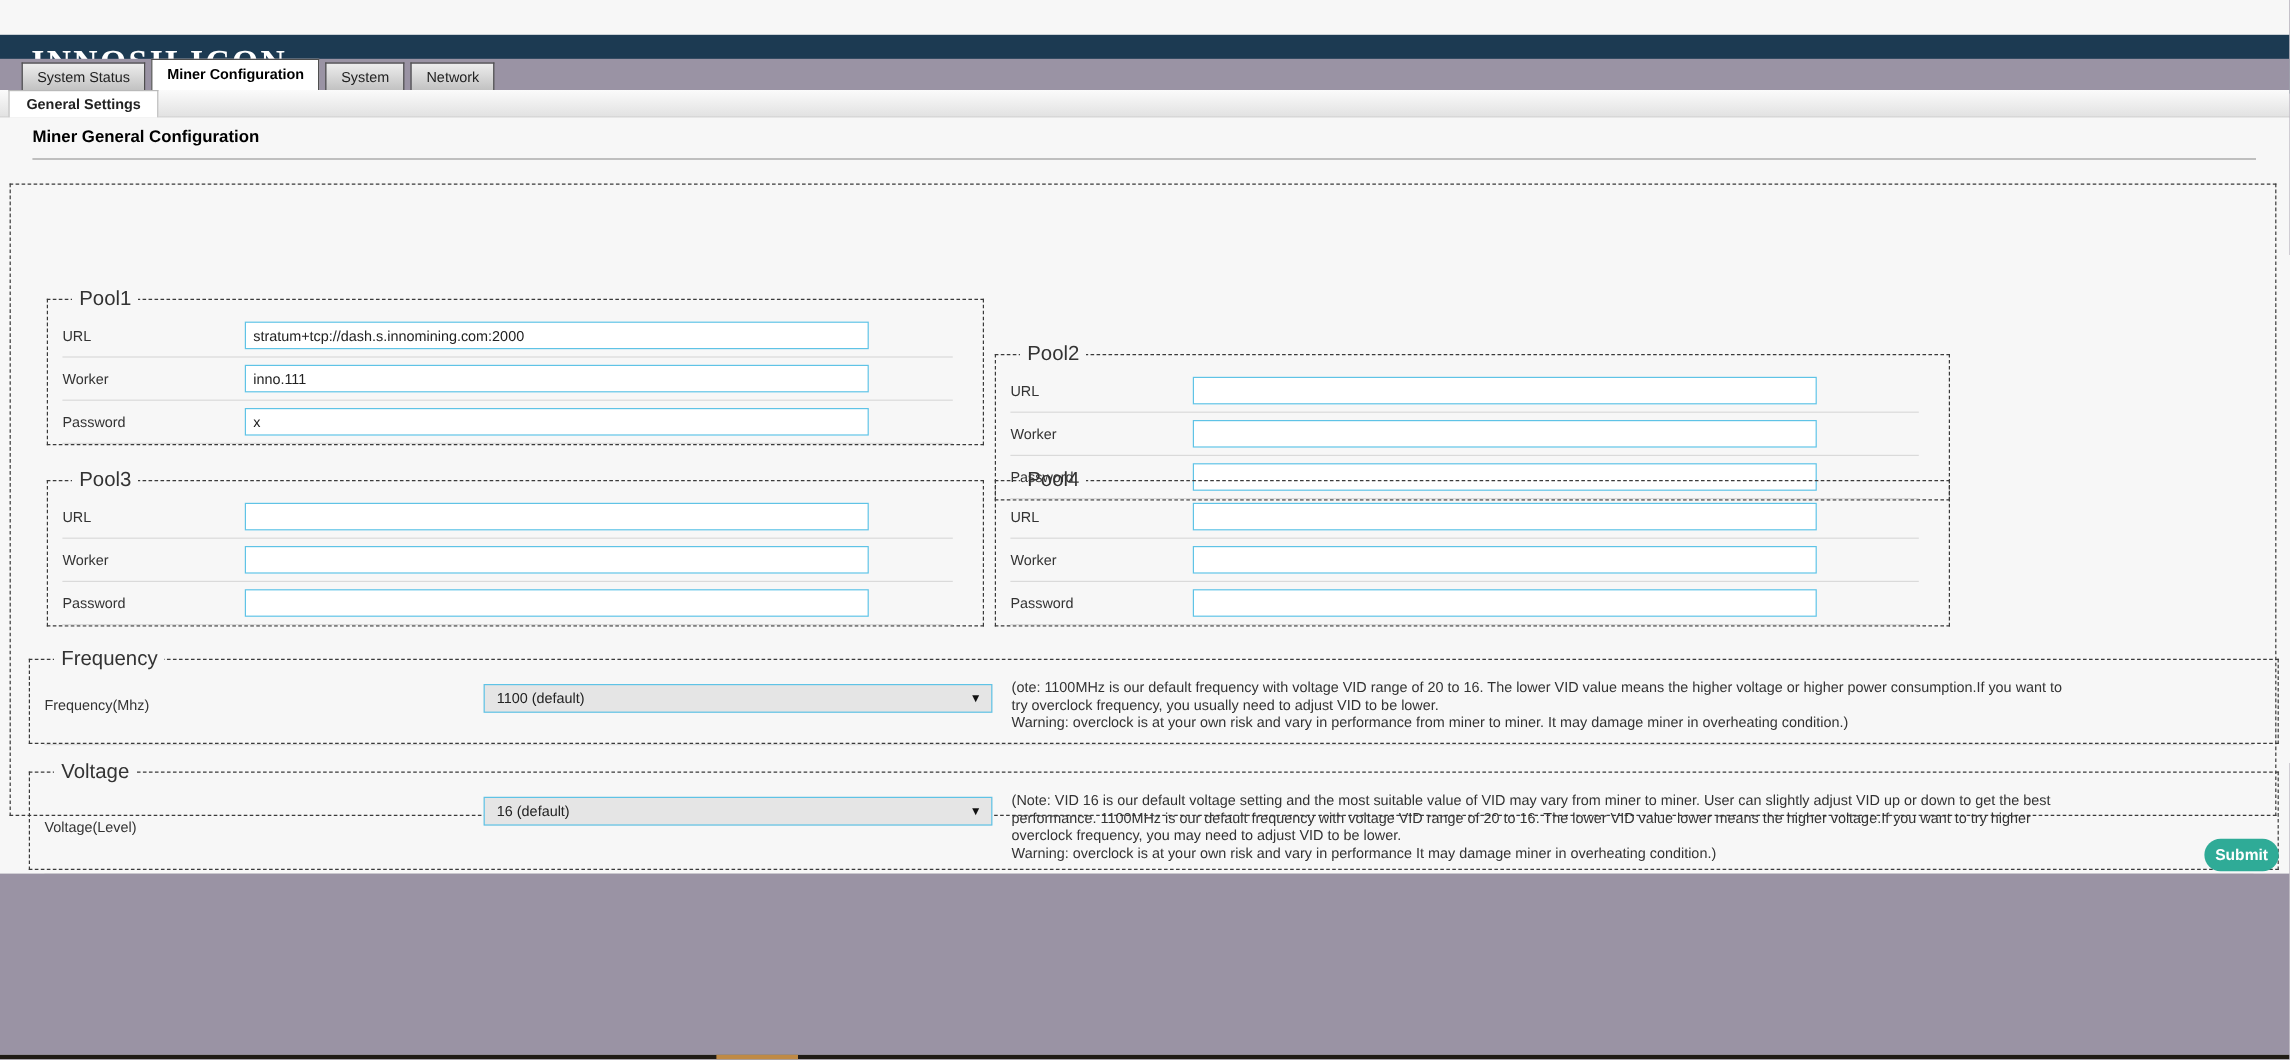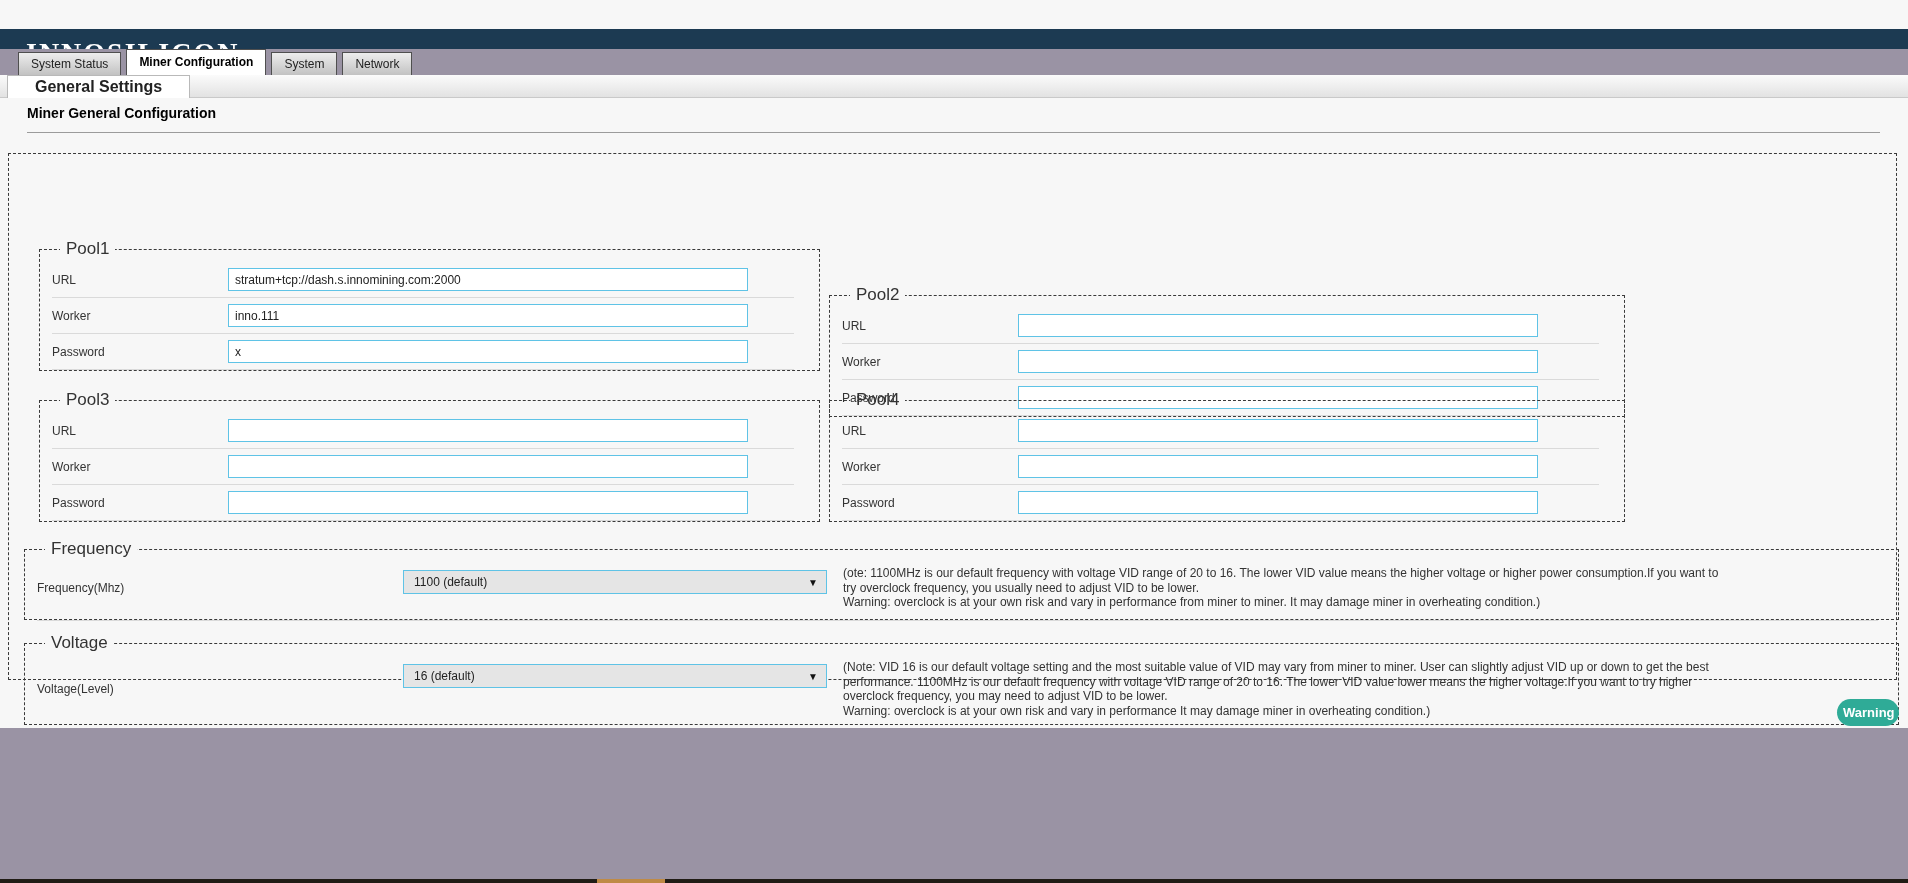--- a/index.html
+++ b/index.html
@@ -13,39 +13,39 @@
 
   .tabstrip { position:absolute; top:49px; left:0; right:0; height:26px; background:#9a93a4;
               display:flex; align-items:flex-end; padding-left:18px; }
   .tab { height:23px; line-height:22px; padding:0 12px; background:linear-gradient(#ededed,#c2c2c2);
          border:1px solid #4f4f4f; border-bottom:none; margin-right:5px; font-size:12px; color:#222;
          cursor:pointer; white-space:nowrap; }
   .tab.active { height:26px; line-height:25px; background:#ffffff; font-weight:bold; color:#000; }
 
   .substrip { position:absolute; top:75px; left:0; right:0; height:23px;
               background:linear-gradient(#fbfbfb,#e2e2e2); border-bottom:1px solid #c9c9c9; }
-  .subtab { position:absolute; left:7px; top:0; height:23px; line-height:22px; padding:0 27px;
+  .subtab { position:absolute; left:7px; top:0; height:23px; line-height:22px; padding:0 14px;
             background:#ffffff; border:1px solid #b9b9b9; border-bottom:none; font-weight:bold;
-            font-size:16px; color:#222; cursor:pointer; }
+            font-size:12px; color:#222; cursor:pointer; }
 
   .content { position:absolute; top:98px; left:0; right:0; height:630px; background:#f7f7f7; }
   .heading { position:absolute; left:27px; top:7px; font-size:14px; font-weight:bold; color:#000; }
   .hrline  { position:absolute; left:27px; top:34px; width:1853px; border-top:1px solid #9b9b9b; }
 
   .outer { position:absolute; left:8px; top:55px; width:1889px; height:527px; border:1px dashed #3a3a3a; }
 
   fieldset { position:absolute; border:1px dashed #3a3a3a; margin:0; padding:3px 0 0; background:transparent; }
   legend { font-size:17px; color:#333; margin-left:20px; padding:0 6px; }
 
   #pool1 { left:30px;  top:85px;  width:781px; height:132px; }
   #pool2 { left:820px; top:85px;  width:796px; height:132px;margin-top:46px; }
   #pool3 { left:30px;  top:236px; width:781px; height:132px; }
   #pool4 { left:820px; top:236px; width:796px; height:132px; }
 
-  .prow { display:flex; align-items:center; height:36px; margin:0 25px 0 12px; border-bottom:1px solid #dadada;gap:24px; }
+  .prow { display:flex; align-items:center; height:36px; margin:0 25px 0 12px; border-bottom:1px solid #dadada; }
   .plabel { width:152px; font-size:12px; color:#333; }
   .pinput { width:520px; height:23px; border:1px solid #5fc3e6; font-size:12px; color:#222;
             padding:0 6px; background:#fff; outline:none; font-family:inherit; }
 
   #freq { left:15px; top:385px; width:1875px; height:81px; }
   #volt { left:15px; top:479px; width:1875px; height:92px; }
   .crow { display:flex; margin:0 20px 0 12px; border-bottom:1px solid #dadada; padding:4px 0 10px; }
   .clabel { width:366px; font-size:12px; color:#333; align-self:center; }
   .selectbox { width:424px; height:24px; border:1px solid #5fc3e6; background:#e5e5e5; display:flex;
                align-items:center; justify-content:space-between; padding:0 8px 0 10px; font-size:12px;
@@ -175,20 +175,20 @@
           </div>
           <div class="note">(Note: VID 16 is our default voltage setting and the most suitable value of VID may vary from miner to miner. User can slightly adjust VID up or down to get the best
 performance. 1100MHz is our default frequency with voltage VID range of 20 to 16. The lower VID value lower means the higher voltage.If you want to try higher
 overclock frequency, you may need to adjust VID to be lower.
 Warning: overclock is at your own risk and vary in performance It may damage miner in overheating condition.)</div>
         </div>
       </fieldset>
 
     </div>
 
-    <button class="submit">Warning</button>
+    <button class="submit">Submit</button>
   </div>
 
   <div class="footer"></div>
   <div class="bottombar"></div>
   <div class="tanseg"></div>
 
 </div>
 
 </body></html>

